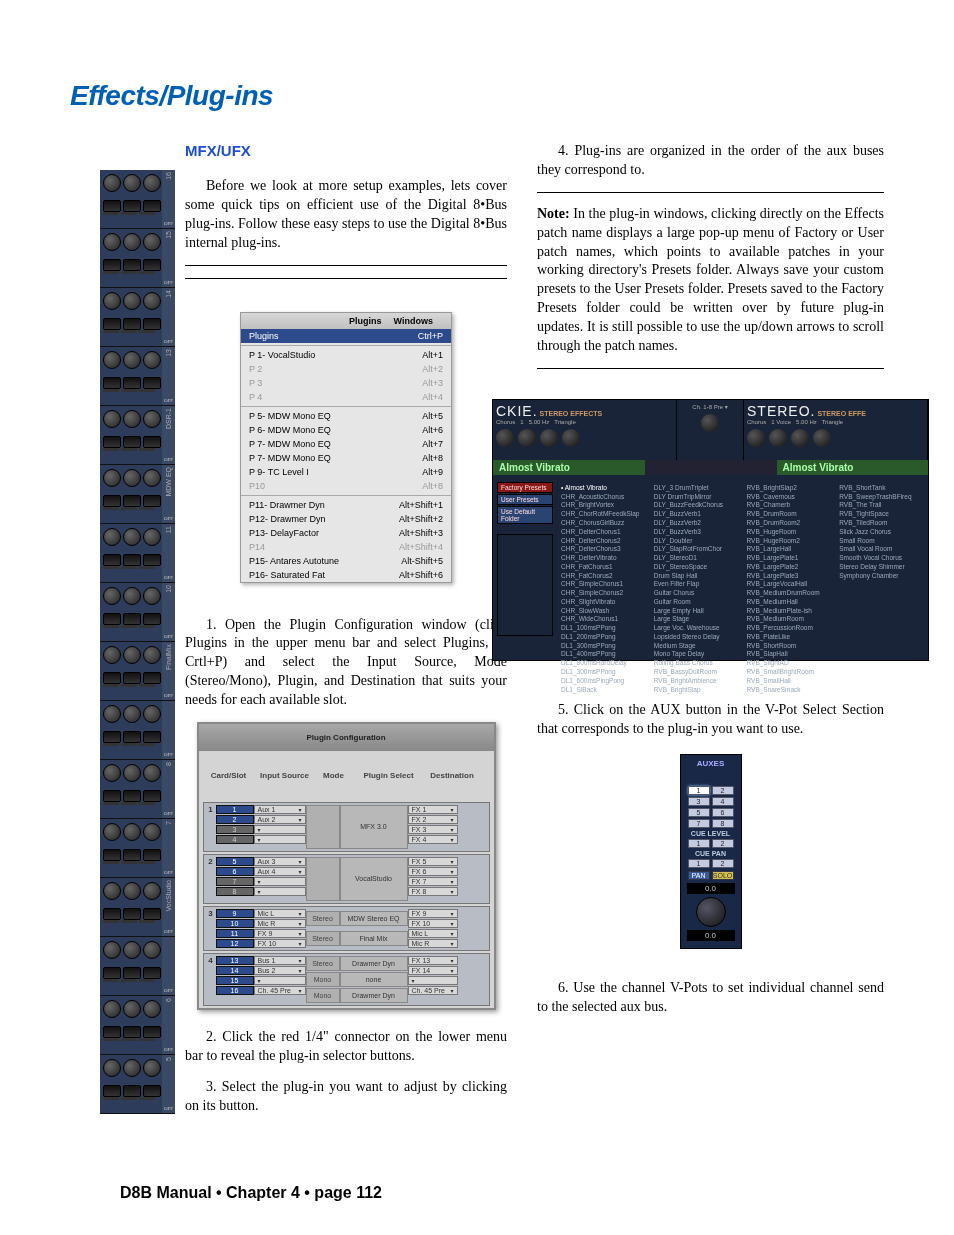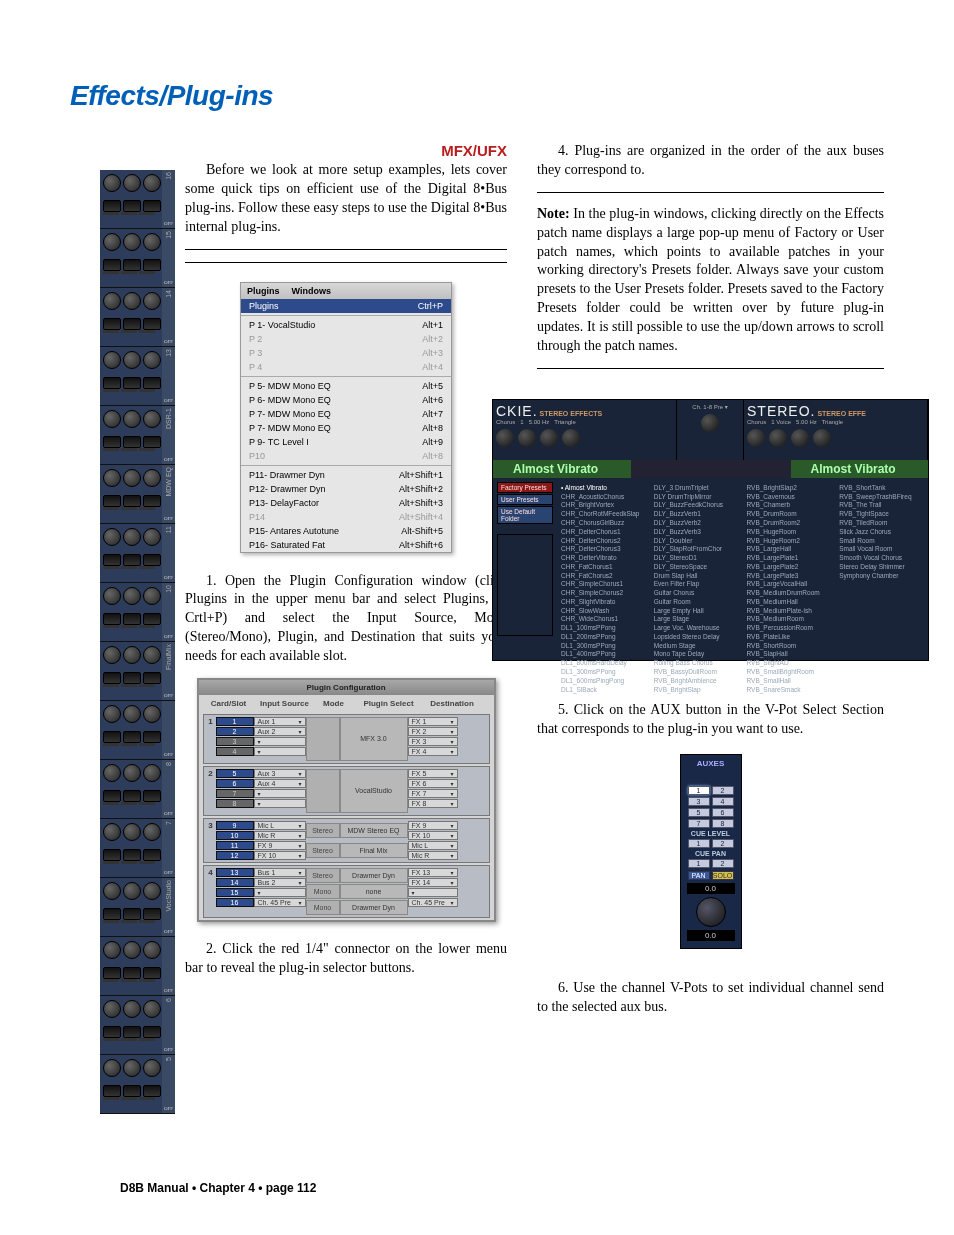--- a/index.html
+++ b/index.html
@@ -11,35 +11,35 @@
     .side-strip .mod-label { writing-mode: vertical-rl; transform: rotate(180deg); font-size: 7px; color: #aaa; font-family: Arial; }
     .side-strip .knob-row { position: absolute; top: 4px; left: 3px; display: flex; gap: 2px; }
     .side-strip .knob { width: 16px; height: 16px; background: radial-gradient(circle at 35% 35%, #666, #222); border-radius: 50%; border: 1px solid #000; }
     .side-strip .sw-row { position: absolute; top: 30px; left: 3px; display: flex; gap: 2px; }
     .side-strip .sw { width: 16px; height: 10px; background: linear-gradient(#111,#333); border: 1px solid #000; border-radius: 2px; }
     .side-strip .indicator { position: absolute; top: 42px; left: 3px; display: flex; gap: 2px; }
     .side-strip .led { width: 16px; height: 3px; background: #333; }
     .content { margin-left: 115px; display: flex; gap: 30px; }
     .col { width: 347px; }
     h1 { color: #0060b8; font-family: Arial, sans-serif; font-weight: bold; font-size: 28px; margin: 0 0 30px 0; font-style: italic; letter-spacing: -0.5px;}
-    h2 { color: #b91c1c; font-family: Arial, sans-serif; font-weight: bold; font-size: 15px; margin: 0 0 2px 0; text-align: right; }
+    h2 { color: #1d4ed8; font-family: Arial, sans-serif; font-weight: bold; font-size: 15px; margin: 0 0 18px 0; }
     p { font-size: 14px; line-height: 1.35; margin: 0 0 12px 0; text-align: justify; }
     .indent { text-indent: 1.5em; }
     hr { border: none; border-top: 1px solid #000; margin: 12px 0; }
     .note-box { text-align: justify; }
-    .menu-fig { width: 210px; margin: 19px auto; background: #e6e6e6; border: 1px solid #999; font-family: Arial; font-size: 9px; box-shadow: 2px 2px 4px rgba(0,0,0,0.3);}
+    .menu-fig { width: 210px; margin: 33px auto; background: #e6e6e6; border: 1px solid #999; font-family: Arial; font-size: 9px; box-shadow: 2px 2px 4px rgba(0,0,0,0.3); text-align: right;}
     .menu-fig .bar { background: linear-gradient(#d8d8d8,#c0c0c0); padding: 3px 6px; font-weight: bold; }
     .menu-fig .bar span { margin-right: 12px; }
     .menu-fig .row { display: flex; justify-content: space-between; padding: 2px 8px; }
     .menu-fig .sel { background: #2c4a8c; color: white; }
     .menu-fig .gray { color: #999; }
     .menu-fig hr { margin: 2px 0; border-top: 1px solid #aaa;}
     .plugin-config { width: 295px; margin: 12px auto 18px; background: #d4d4d4; border: 2px solid #888; font-family: Arial; font-size: 8px; box-shadow: 2px 2px 5px rgba(0,0,0,0.4);}
-    .plugin-config .title { background: linear-gradient(#a8a8a8,#888); text-align: center; padding: 3px; font-weight: bold; color: #222; }
-    .plugin-config .hdr { display: flex; padding: 4px 4px; color: #444; font-weight: bold;}
+    .plugin-config .title { background: linear-gradient(#a8a8a8,#888); text-align: center; padding: 9px; font-weight: bold; color: #222; }
+    .plugin-config .hdr { display: flex; padding: 20px 4px; color: #444; font-weight: bold;}
     .plugin-config .hdr > div { text-align: center; }
     .plugin-config .c1 { width: 52px; } .plugin-config .c2 { width: 60px; } .plugin-config .c3 { width: 38px; } .plugin-config .c4 { width: 72px; } .plugin-config .c5 { width: 55px; }
     .plugin-config .card { background: #b8bcc4; margin: 2px 4px; border: 1px solid #777; padding: 2px; display: flex; }
     .plugin-config .cardnum { width: 10px; text-align: center; font-weight: bold; color: #333;}
     .plugin-config .slots { width: 38px; display: flex; flex-direction: column; gap: 1px; }
     .plugin-config .slot { background: #2c4a8c; color: white; text-align: center; border: 1px solid #111; padding: 0; font-size: 7px;}
     .plugin-config .slot.off { background: #666; color: #ccc; }
     .plugin-config .insrc { width: 52px; display: flex; flex-direction: column; gap: 1px; }
     .plugin-config .dd { background: #d8d8d8; border: 1px solid #777; padding: 0 3px; font-size: 7px; color: #333; display: flex; justify-content: space-between;}
     .plugin-config .dd::after { content: '▾'; font-size: 6px; }
@@ -48,40 +48,40 @@
     .plugin-config .psel { width: 68px; display: flex; flex-direction: column; gap: 1px; justify-content: space-around;}
     .plugin-config .ps-lbl { background: #b8b8b8; border: 1px solid #888; font-size: 7px; text-align: center; padding: 3px 2px; color: #333;}
     .plugin-config .dest { width: 50px; display: flex; flex-direction: column; gap: 1px; }
     .fx-preset-panel { width: 435px; height: 260px; margin: 30px 0 40px -45px; background: #1a2438; border: 1px solid #000; position: relative; font-family: Arial; font-size: 7px; color: #aaa;}
     .fx-preset-panel .top{ display:flex; height: 60px;}
     .fx-preset-panel .section{ flex:1; border-right:1px solid #000; padding:3px;}
     .fx-preset-panel .brand { color:#eee; font-weight:normal; font-size:14px; letter-spacing:1px;}
     .fx-preset-panel .type { color:#c96; font-weight:bold;}
     .fx-preset-panel .knob-area{ display:flex; gap:4px; margin:4px 0;}
     .fx-preset-panel .kn{ width:18px; height:18px; background:radial-gradient(circle at 35% 35%,#555,#111); border-radius:50%;}
-    .fx-preset-panel .green-bar{ background:#2a5a2a; color:#afa; padding:2px 20px; font-size:12px; font-weight:bold;}
+    .fx-preset-panel .green-bar{ background:#2a5a2a; color:#afa; padding:2px 6px; font-size:10px; font-weight:bold;}
     .fx-preset-panel .preset-cols{ display:flex; position:absolute; top:82px; left:0; right:0; bottom:10px; background:#1a2438;}
     .fx-preset-panel .pcol{ flex:1; padding:2px 4px; font-size:6.5px; line-height:1.35; color:#9ab;}
     .fx-preset-panel .pcol .active{ color:#fff;}
     .fx-preset-panel .side-btns{ position:absolute; left:4px; top:82px; width:56px;}
     .fx-preset-panel .sb{ background:#8a1818; color:#fdd; font-size:6.5px; padding:1px 3px; margin-bottom:1px; border:1px solid #000;}
     .fx-preset-panel .sb.blue{ background:#2a4472;}
     .aux-panel { width: 52px; margin: 15px auto 30px; background: #1a2848; border: 1px solid #000; padding: 4px; font-family: Arial; font-size: 8px; color: #ddd; text-align: center;}
     .aux-panel .title { color: #aaf; font-weight: bold; margin-bottom: 18px;}
     .aux-panel .btn-row { display: flex; gap: 2px; justify-content: center; margin-bottom: 2px;}
     .aux-panel .btn { width: 20px; background: #c4cae0; color: #223; border: 1px solid #556; border-radius: 1px; font-size: 7px; padding: 0;}
     .aux-panel .btn.sel { background: #fff; box-shadow: 0 0 3px #8cf;}
     .aux-panel .lbl { color: #bcd; font-size: 7px; margin: 2px 0; font-weight: bold;}
     .aux-panel .pan-solo { display:flex; gap:2px; justify-content:center; margin-top:3px;}
     .aux-panel .ps-btn{ width:20px; font-size:7px; border:1px solid #334; padding:0;}
     .aux-panel .ps-btn.pan{ background:#3858a0; color:white;}
     .aux-panel .ps-btn.solo{ background:#d4c050; color:#332;}
     .aux-panel .val { background:#000; color:#ccc; margin:3px 2px; padding:1px; font-size:8px;}
     .aux-panel .vpot { width:28px; height:28px; margin:3px auto; background:radial-gradient(circle at 35% 35%,#556,#111); border-radius:50%; border:1px solid #000;}
-    .footer { position: absolute; bottom: 40px; left: 120px; font-family: Arial; font-size: 12px; font-weight: bold;}
+    .footer { position: absolute; bottom: 33px; left: 120px; font-family: Arial; font-size: 16px; font-weight: bold;}
   </style>
 </head>
 <body>
 
 <div class="page">
 
 <div class="side-strip">
 
 <div class="module">
         <div class="mod-left">
@@ -663,20 +663,21 @@
                 <div class="dd">FX 13</div>
                 <div class="dd">FX 14</div>
                 <div class="dd"></div>
                 <div class="dd">Ch. 45 Pre</div>
               </div>
             </div>
           </div>
     </div>
 
     <p class="indent">2.   Click the red 1/4" connector on the lower menu bar to reveal the plug-in selector buttons.</p>
+    <p class="indent">3.   Select the plug-in you want to adjust by clicking on its button.</p>
   </div>
 
   <div class="col">
     <p class="indent">4.   Plug-ins are organized in the order of the aux buses they correspond to.</p>
     <hr>
     <p class="note-box"><b>Note:</b> <span>In the plug-in windows, clicking directly on the Effects patch name displays a large pop-up menu of Factory or User patch names, which points to available patches in your working directory's Presets folder. Always save your custom presets to the User Presets folder. Presets saved to the Factory Presets folder could be written over by future plug-in updates. It is still possible to use the up/down arrows to scroll through the patch names.</span></p>
     <hr>
 
     <div class="fx-preset-panel">
       <div class="top">

